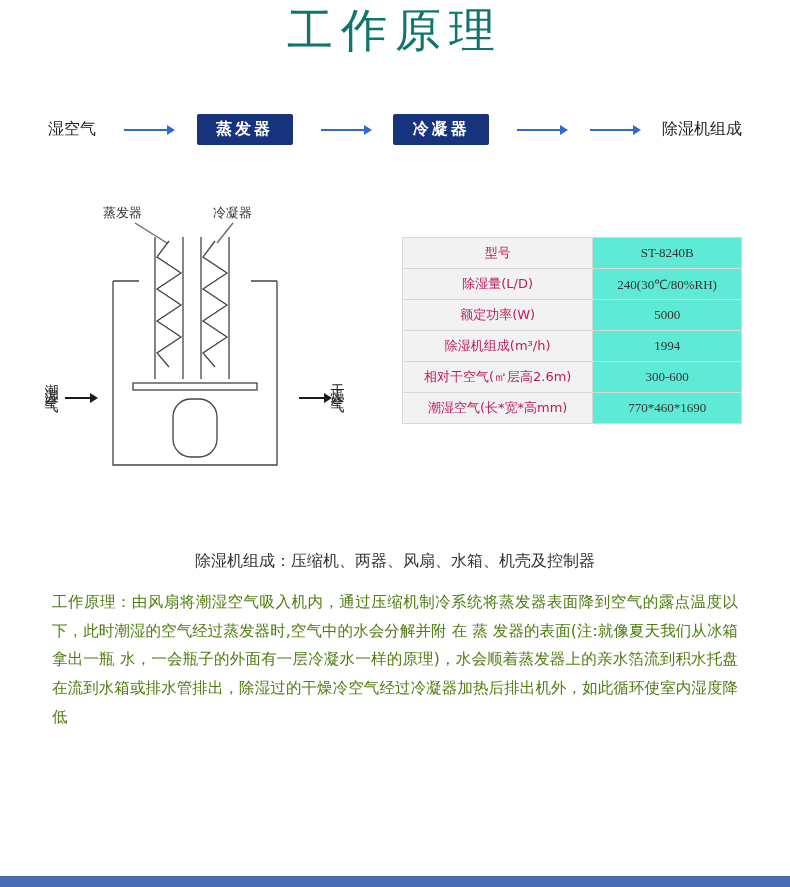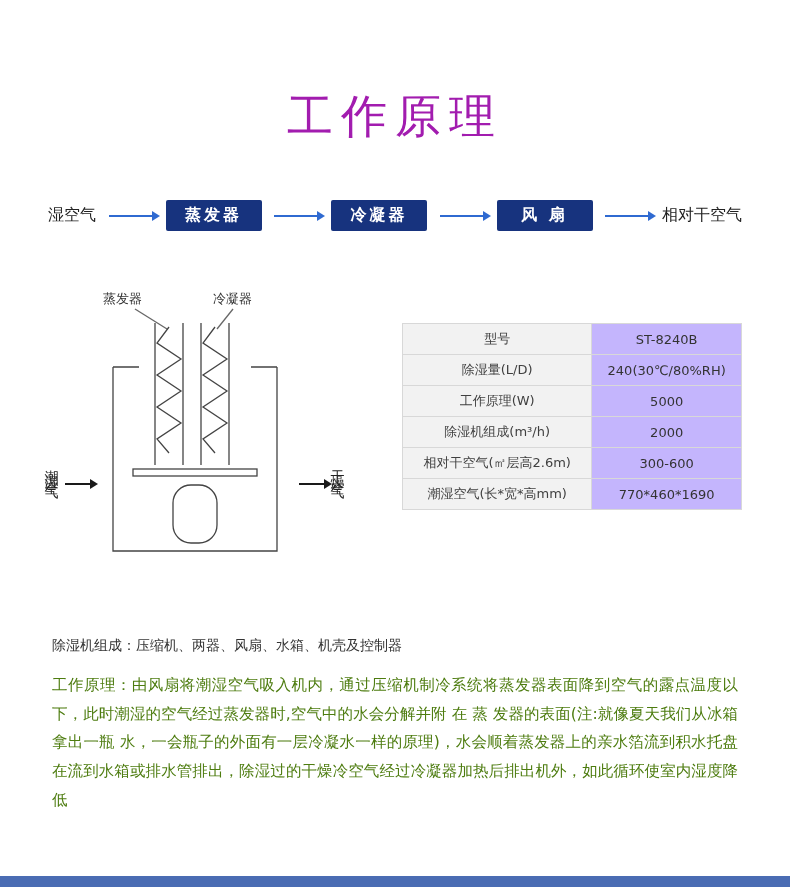--- a/index.html
+++ b/index.html
@@ -7,26 +7,25 @@
     position:relative;
     width:790px;height:887px;
     margin:0 auto;
     background:#ffffff;
     overflow:hidden;
     font-family:"DejaVu Sans","Liberation Sans",sans-serif;
     color:#333;
   }
   
   .page-title{
-    padding-top:86px;
     text-align:center;
     font-size:46px;
     font-weight:500;
     letter-spacing:8px;
-    color:#a21caf;
+    color:#0f766e;
     font-family:Liberation Serif, serif;
   }
   
   .flow-row{
     margin:52px 48px 0 48px;
     display:flex;
     align-items:center;
     justify-content:space-between;
     gap:9px;
   }
@@ -86,27 +85,28 @@
   table.spec{
     border-collapse:collapse;
   }
   table.spec td{
     border:1px solid #d8d8d8;
     height:30px;
     font-size:13px;
     text-align:center;
     padding:0 6px;
   }
-  td.spec-label{width:186px;background:#f2f2f2;color:#404040;margin-left:44px;}
-  td.spec-value{width:138px;background:#c4b5fd;color:#333;}
+  td.spec-label{width:186px;background:#f2f2f2;color:#be185d;margin-left:44px;}
+  td.spec-value{width:138px;background:#5eead4;color:#333;font-family:Liberation Serif, serif;}
   
   .composition{
     margin:58px 52px 16px 52px;
-    font-size:14px;
+    font-size:16px;
     color:#333;
+    text-align:center;
   }
   .principle{
     margin:16px 52px 0 52px;
     font-size:15.5px;
     line-height:1.85;
     color:#4d7c0f;
     text-align:justify;
   }
   
   .footer-bar{
@@ -123,23 +123,22 @@
 
   <div class="page-title">工作原理</div>
 
   <div class="flow-row">
     <span class="flow-label">湿空气</span>
     <span class="arrow"></span>
     <span class="flow-step">蒸发器</span>
     <span class="arrow"></span>
     <span class="flow-step">冷凝器</span>
     <span class="arrow"></span>
-    <span class="flow-step">风 扇</span>
-    <span class="arrow"></span>
-    <span class="flow-label">相对干空气</span>
+    <span class="arrow"></span>
+    <span class="flow-label">除湿机组成</span>
   </div>
 
   <div class="content-row">
 
     <div class="diagram-wrap">
       <span class="v-label">潮湿空气</span>
       <span class="arrow dark"></span>
 
       <svg class="schematic" width="200" height="290" viewBox="0 0 200 290" fill="none" stroke="#444" stroke-width="1.3" font-family="DejaVu Sans, sans-serif">
 
@@ -172,26 +171,26 @@
         <tbody>
           <tr>
             <td class="spec-label">型号</td>
             <td class="spec-value">ST-8240B</td>
           </tr>
           <tr>
             <td class="spec-label">除湿量(L/D)</td>
             <td class="spec-value">240(30℃/80%RH)</td>
           </tr>
           <tr>
-            <td class="spec-label">工作原理(W)</td>
+            <td class="spec-label">额定功率(W)</td>
             <td class="spec-value">5000</td>
           </tr>
           <tr>
             <td class="spec-label">除湿机组成(m³/h)</td>
-            <td class="spec-value">2000</td>
+            <td class="spec-value">1994</td>
           </tr>
           <tr>
             <td class="spec-label">相对干空气(㎡层高2.6m)</td>
             <td class="spec-value">300-600</td>
           </tr>
           <tr>
             <td class="spec-label">潮湿空气(长*宽*高mm)</td>
             <td class="spec-value">770*460*1690</td>
           </tr>
         </tbody>

